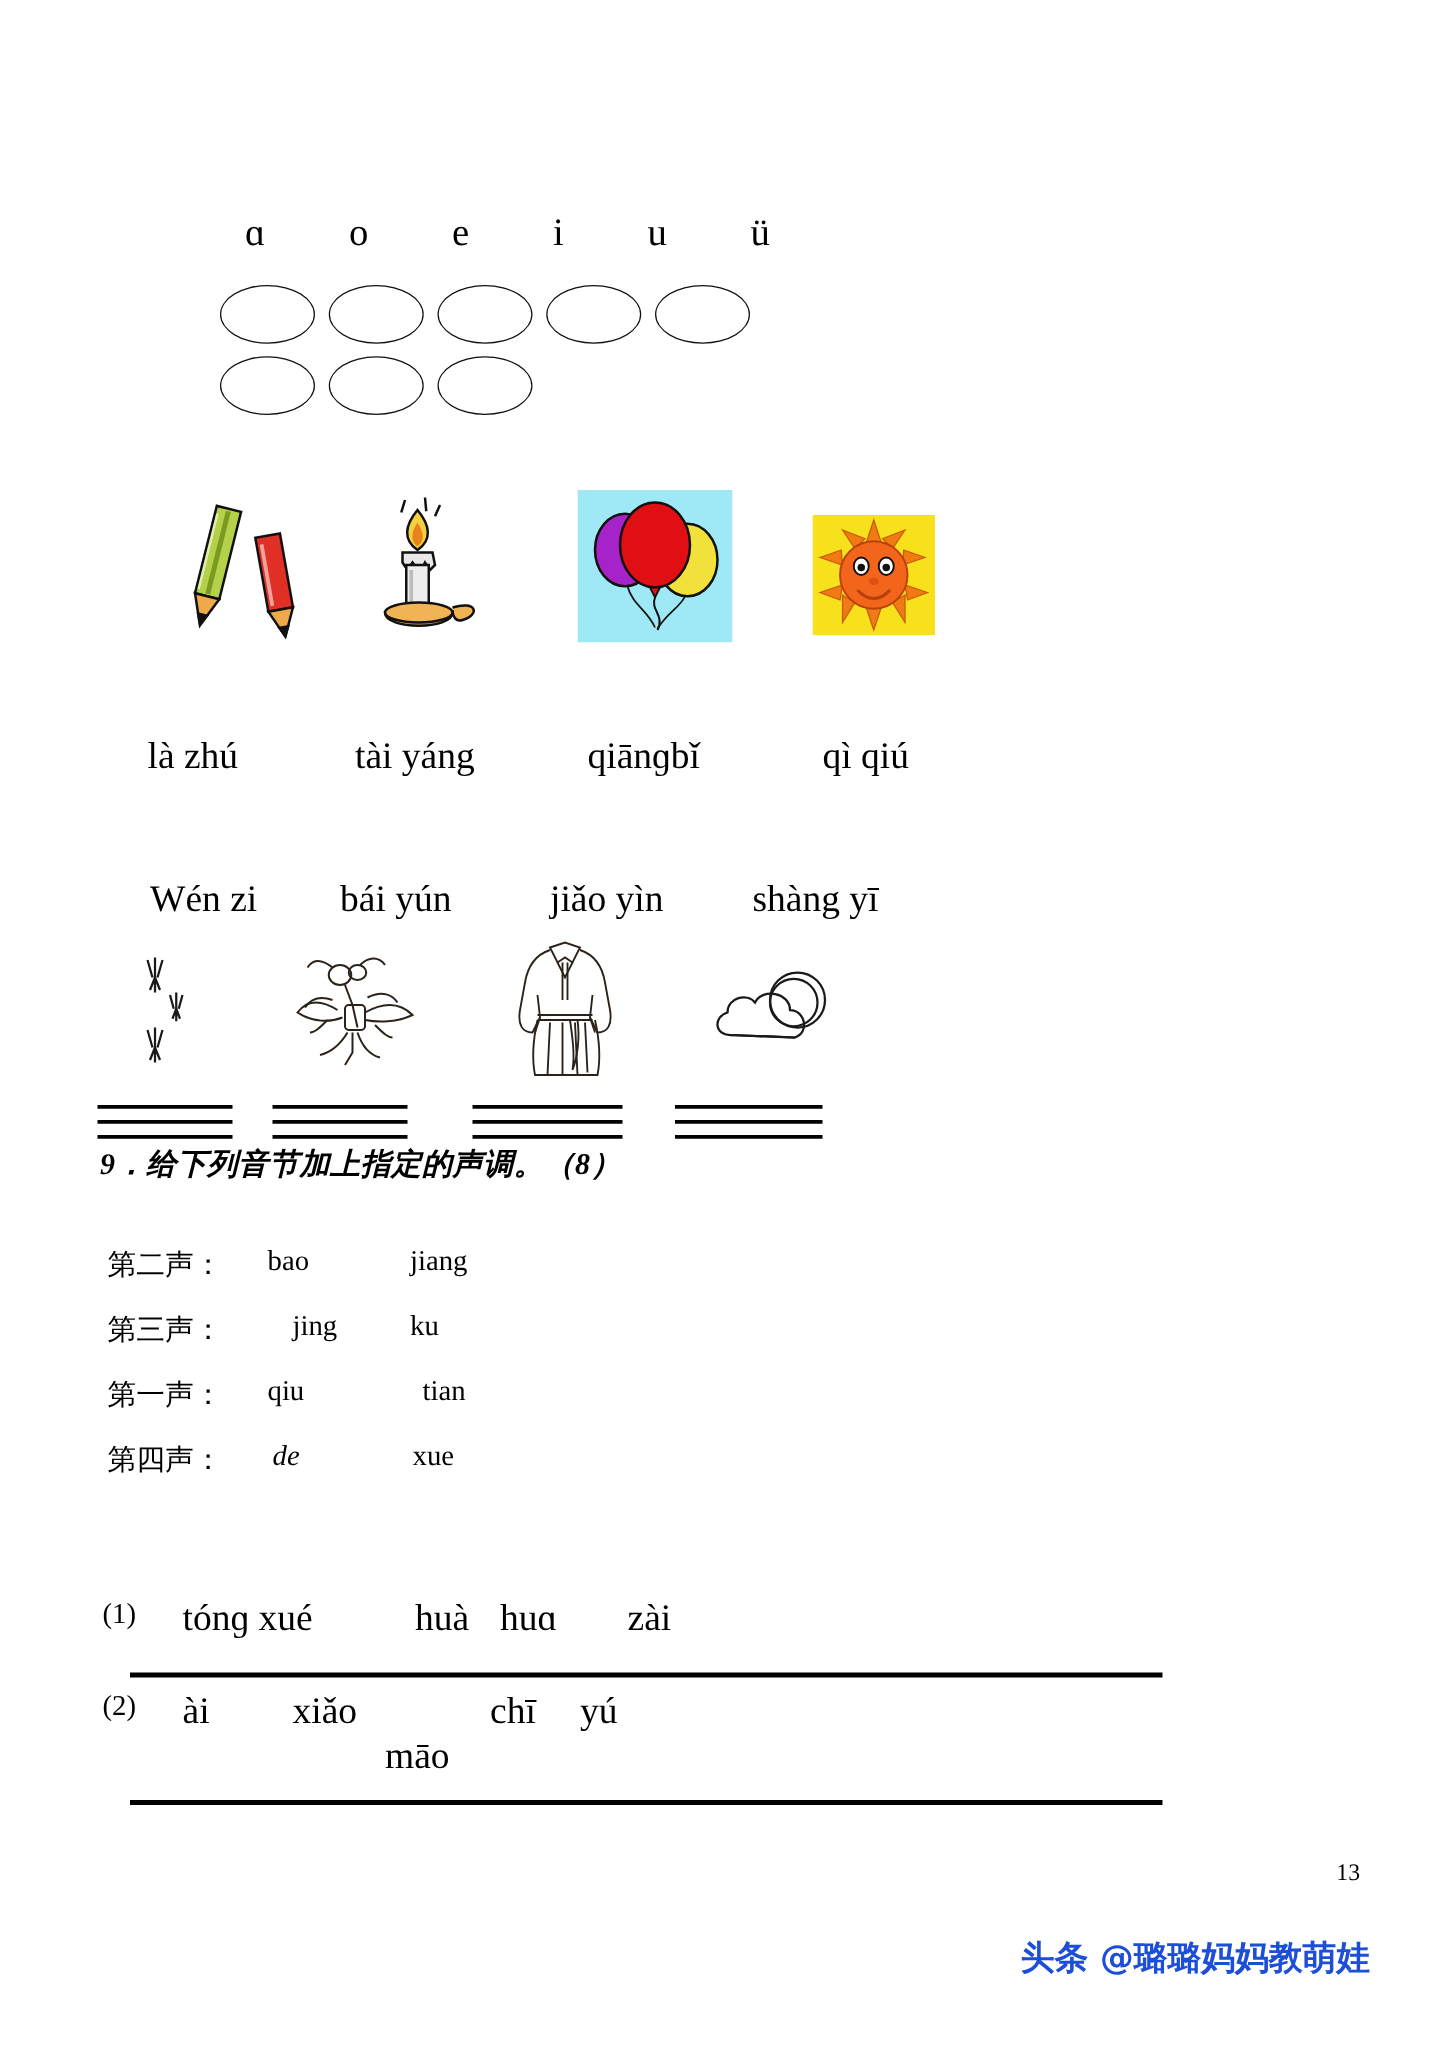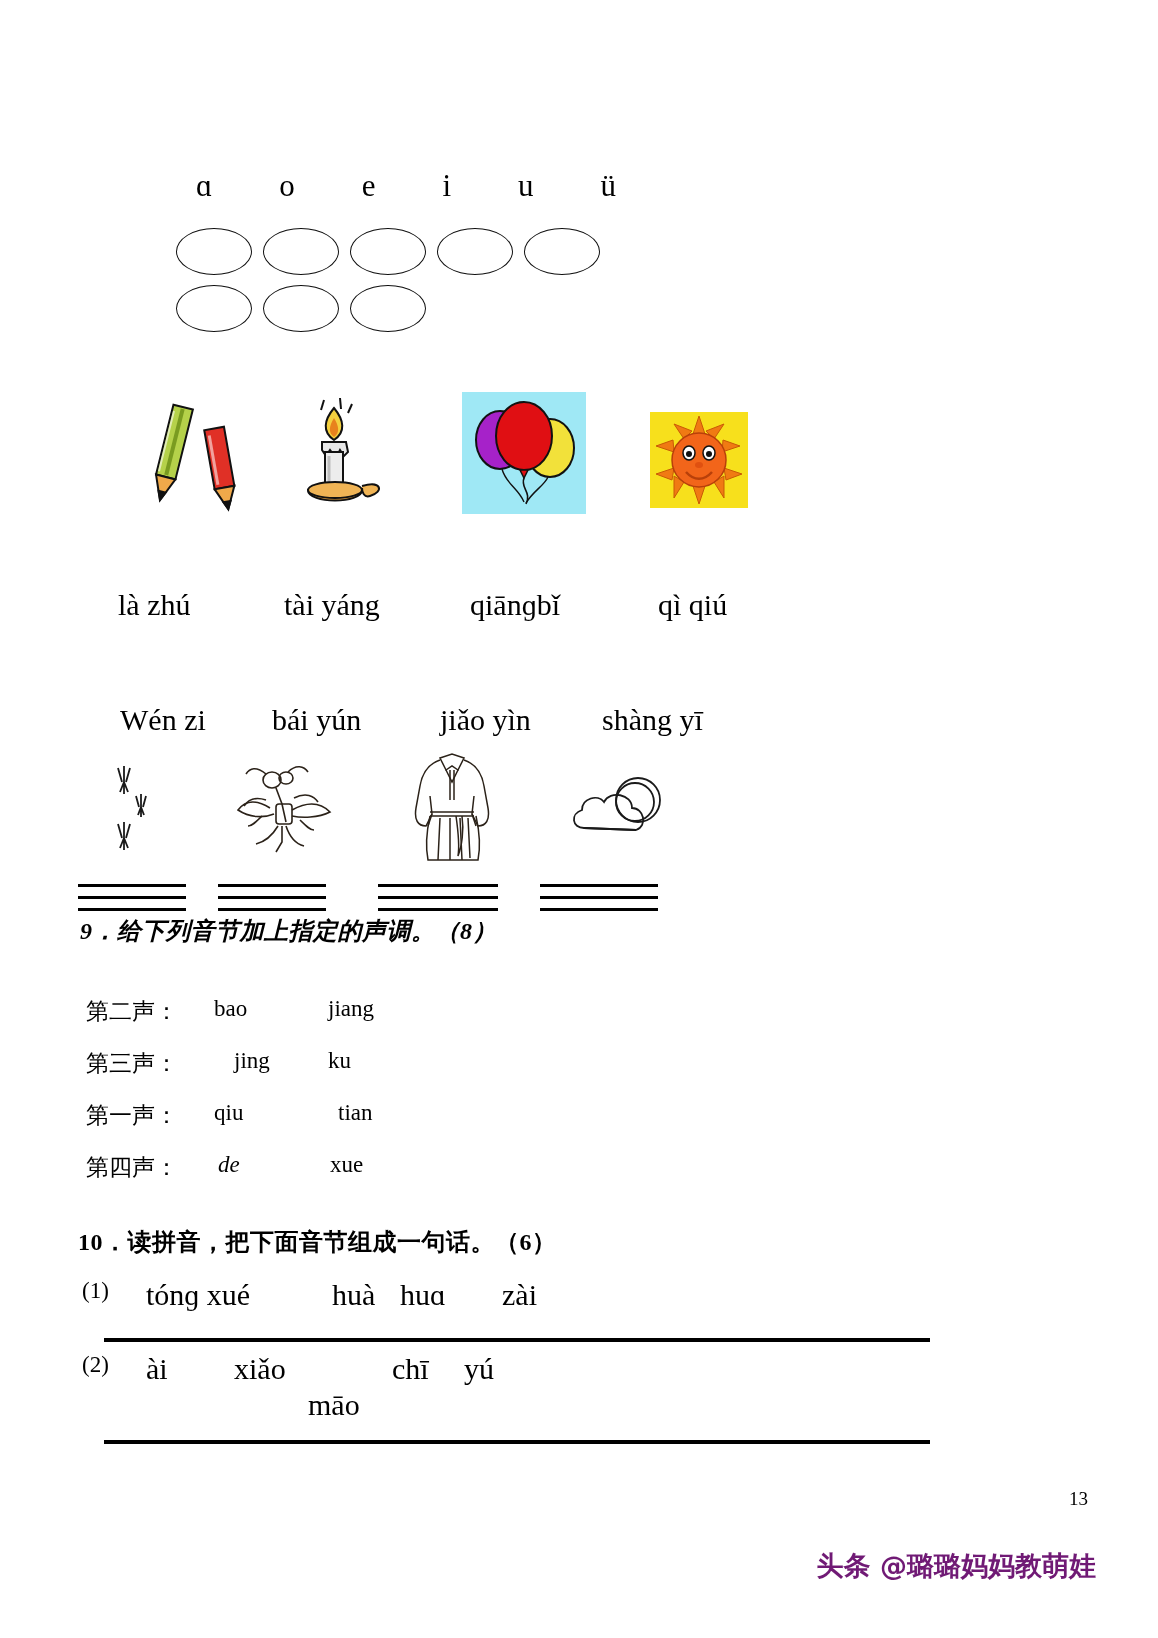--- a/index.html
+++ b/index.html
@@ -136,21 +136,21 @@
     font-size: 19px;
     font-family: "Liberation Serif", "DejaVu Serif", serif;
   }
   #watermark {
     position: absolute;
     right: 62px;
     top: 1548px;
     font-size: 27px;
     font-weight: bold;
     font-family: "DejaVu Sans", "Liberation Sans", sans-serif;
-    color: #701a75;
+    color: #1d4ed8;
     white-space: nowrap;
   }
 </style>
 </head>
 <body>
 
 <div class="page">
 
 
   <div id="sec5-vowels">
@@ -346,21 +346,20 @@
     <span class="label cn">第一声：</span>
     <span class="s1 pinyin" style="left:128px;">qiu</span>
     <span class="s2 pinyin" style="left:252px;">tian</span>
   </div>
   <div class="tone-row" style="top:1152px;">
     <span class="label cn">第四声：</span>
     <span class="s1 pinyin" style="left:132px;font-style:italic;">de</span>
     <span class="s2 pinyin" style="left:244px;">xue</span>
   </div>
 
-  <div id="sec10-title" class="q-heading">10．读拼音，把下面音节组成一句话。（6）</div>
 
   <div class="sent-row" style="top:1278px;">
     <span class="num pinyin">(1)</span>
     <span class="w pinyin-big" style="left:64px;">tónɡ xué</span>
     <span class="w pinyin-big" style="left:250px;">huà</span>
     <span class="w pinyin-big" style="left:318px;">huɑ</span>
     <span class="w pinyin-big" style="left:420px;">zài</span>
   </div>
   <div class="answer-rule" style="left:104px; top:1338px; width:826px;"></div>
 

